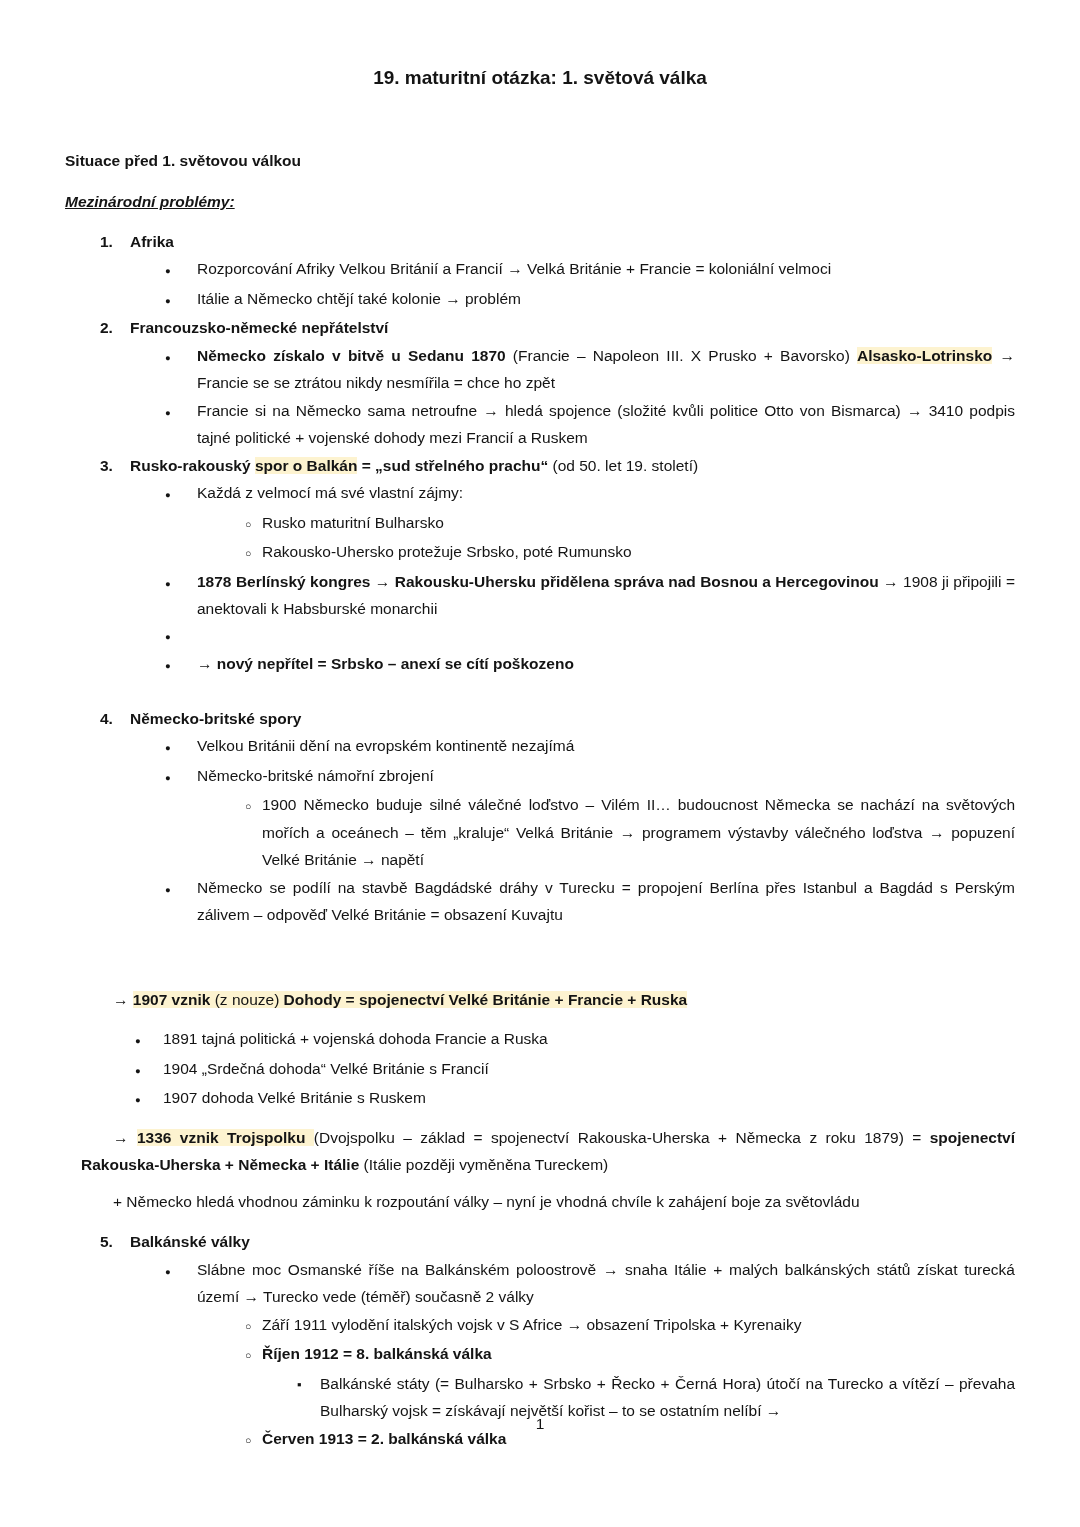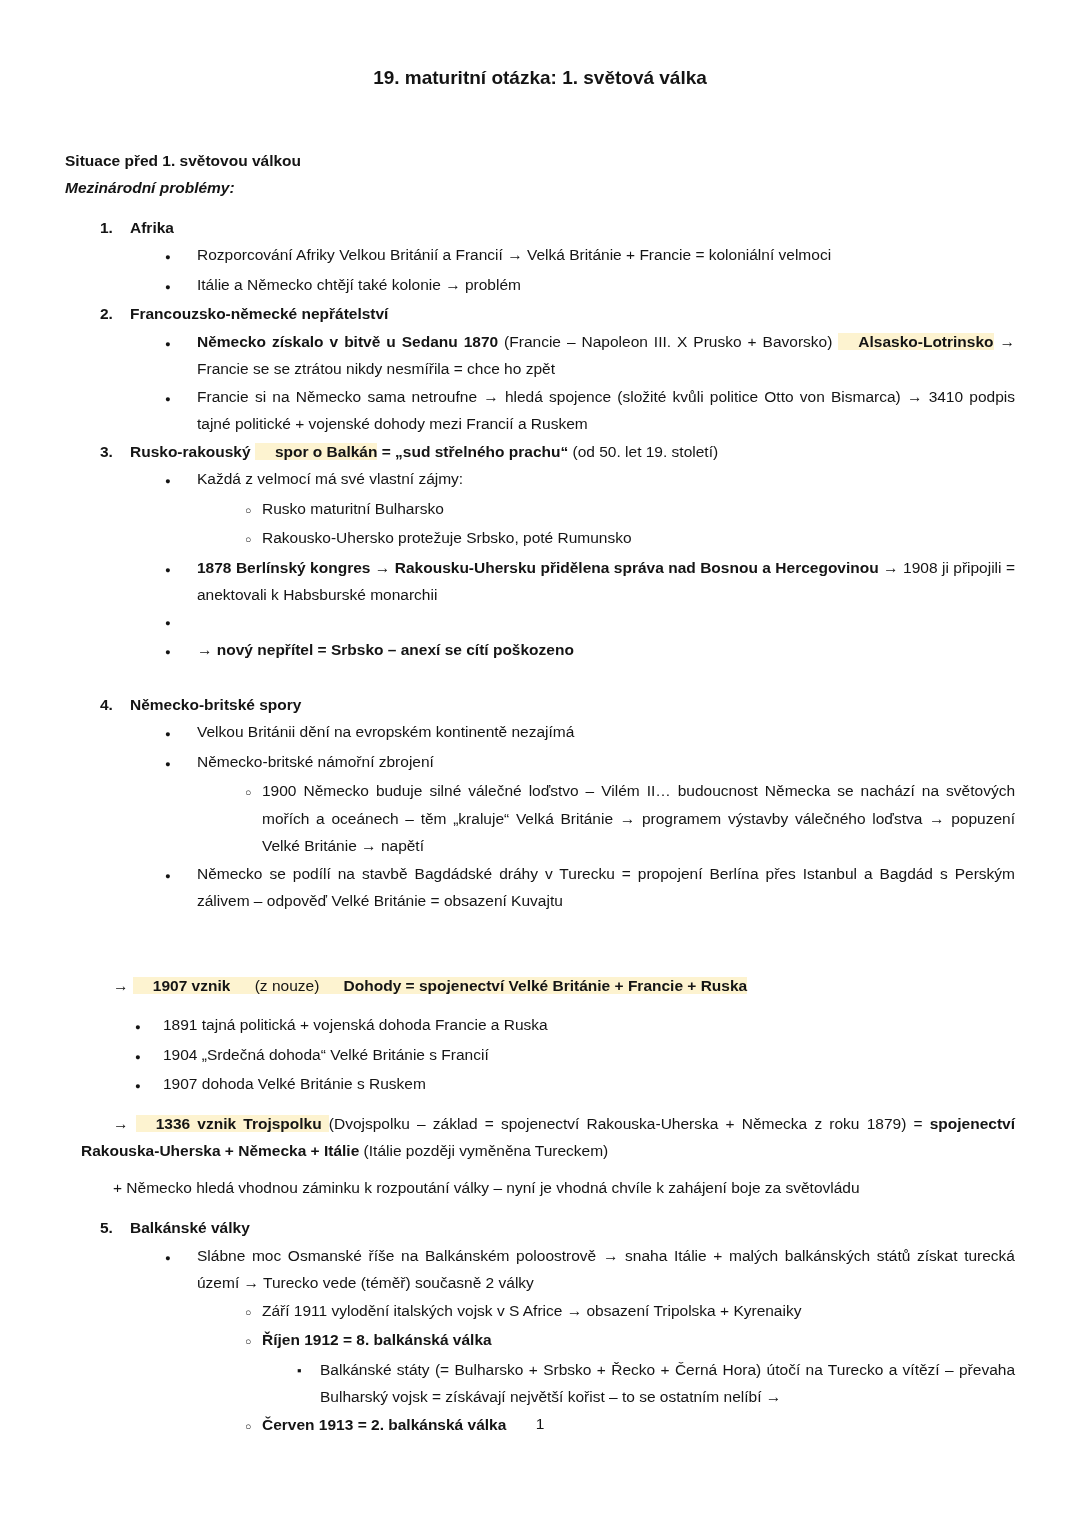--- a/index.html
+++ b/index.html
@@ -15,21 +15,21 @@
     font-family: "Liberation Sans", "DejaVu Sans", sans-serif;
     font-size: 15.5px;
     line-height: 27.5px;
     padding: 64px 65px 0 65px;
     overflow: hidden;
   }
   .block { position: relative; }
   .title { text-align: center; font-size: 19px; font-weight: 700; }
   .b { font-weight: 700; }
   .i { font-style: italic; }
-  .h { background: var(--hl, #fdf3d0); padding-left: 20px; }
+  .h { background: var(--hl, #fdf3d0); }
   .li { display: flex; align-items: baseline; }
   .marker { flex: 0 0 auto; }
   .runs { flex: 1 1 auto; text-align: justify; }
   .para, .para-arrow { text-align: justify; text-indent: 32px; margin-left: 16px; }
   .lvl-num { padding-left: 35px; }  .lvl-num > .marker { width: 30px; font-weight: 700; }
   .lvl-b1  { padding-left: 100px; } .lvl-b1  > .marker { width: 32px; font-size: 9.5px; }
   .lvl-ba  { padding-left: 70px; }  .lvl-ba  > .marker { width: 28px; font-size: 9.5px; }
   .lvl-b2  { padding-left: 180px; } .lvl-b2  > .marker { width: 17px; font-size: 10.5px; }
   .lvl-b3  { padding-left: 232px; } .lvl-b3  > .marker { width: 23px; font-size: 13px; }
   .page-number {
@@ -38,21 +38,21 @@
     text-align: center;
   }
 </style>
 </head>
 <body>
 
 <div class="page">
   <div>
       <div class="block title"><span class="b">19. maturitní otázka: 1. světová válka</span></div>
       <div class="block heading" style="margin-top: 55px;"><span class="b">Situace před 1. světovou válkou</span></div>
-      <div class="block subheading" style="margin-top: 0;"><span class="b i">Mezinárodní problémy:</span></div>
+      <div class="block subheading" style="margin-top: 14px; text-decoration: underline;"><span class="b i">Mezinárodní problémy:</span></div>
       <div class="block li lvl-num" style="margin-top: 12px;">
         <span class="marker">1.</span>
         <div class="runs"><span class="b">Afrika</span></div>
       </div>
       <div class="block li lvl-b1">
         <span class="marker">●</span>
         <div class="runs"><span>Rozporcování Afriky Velkou Británií a Francií → Velká Británie + Francie = koloniální velmoci</span></div>
       </div>
       <div class="block li lvl-b1">
         <span class="marker">●</span>

